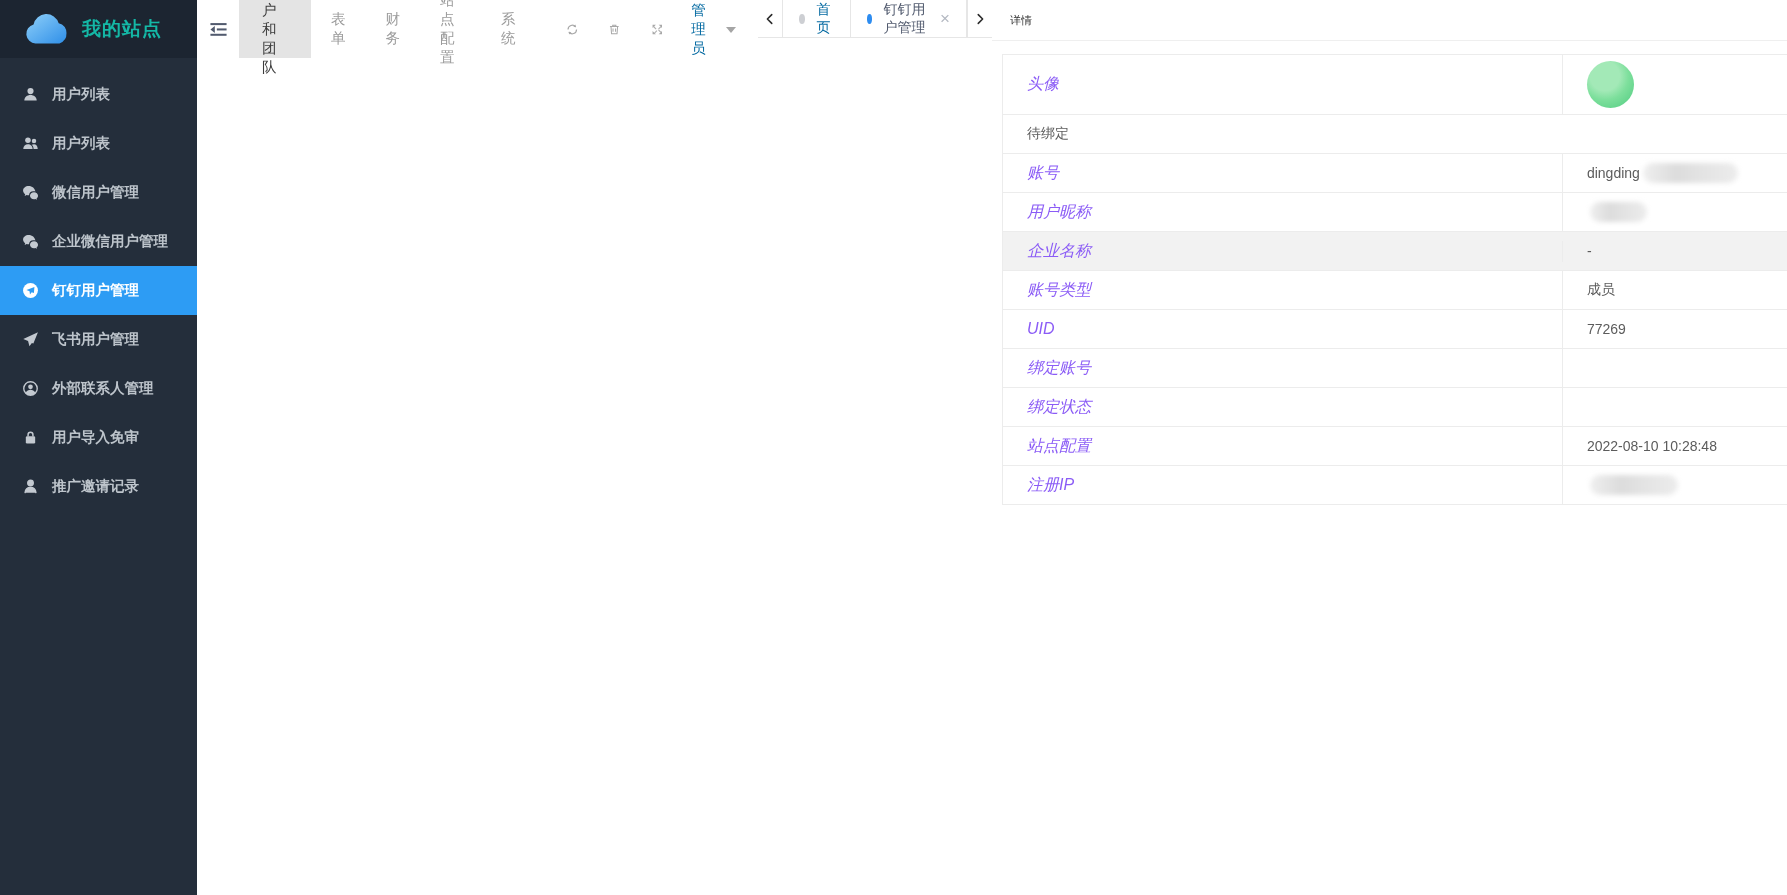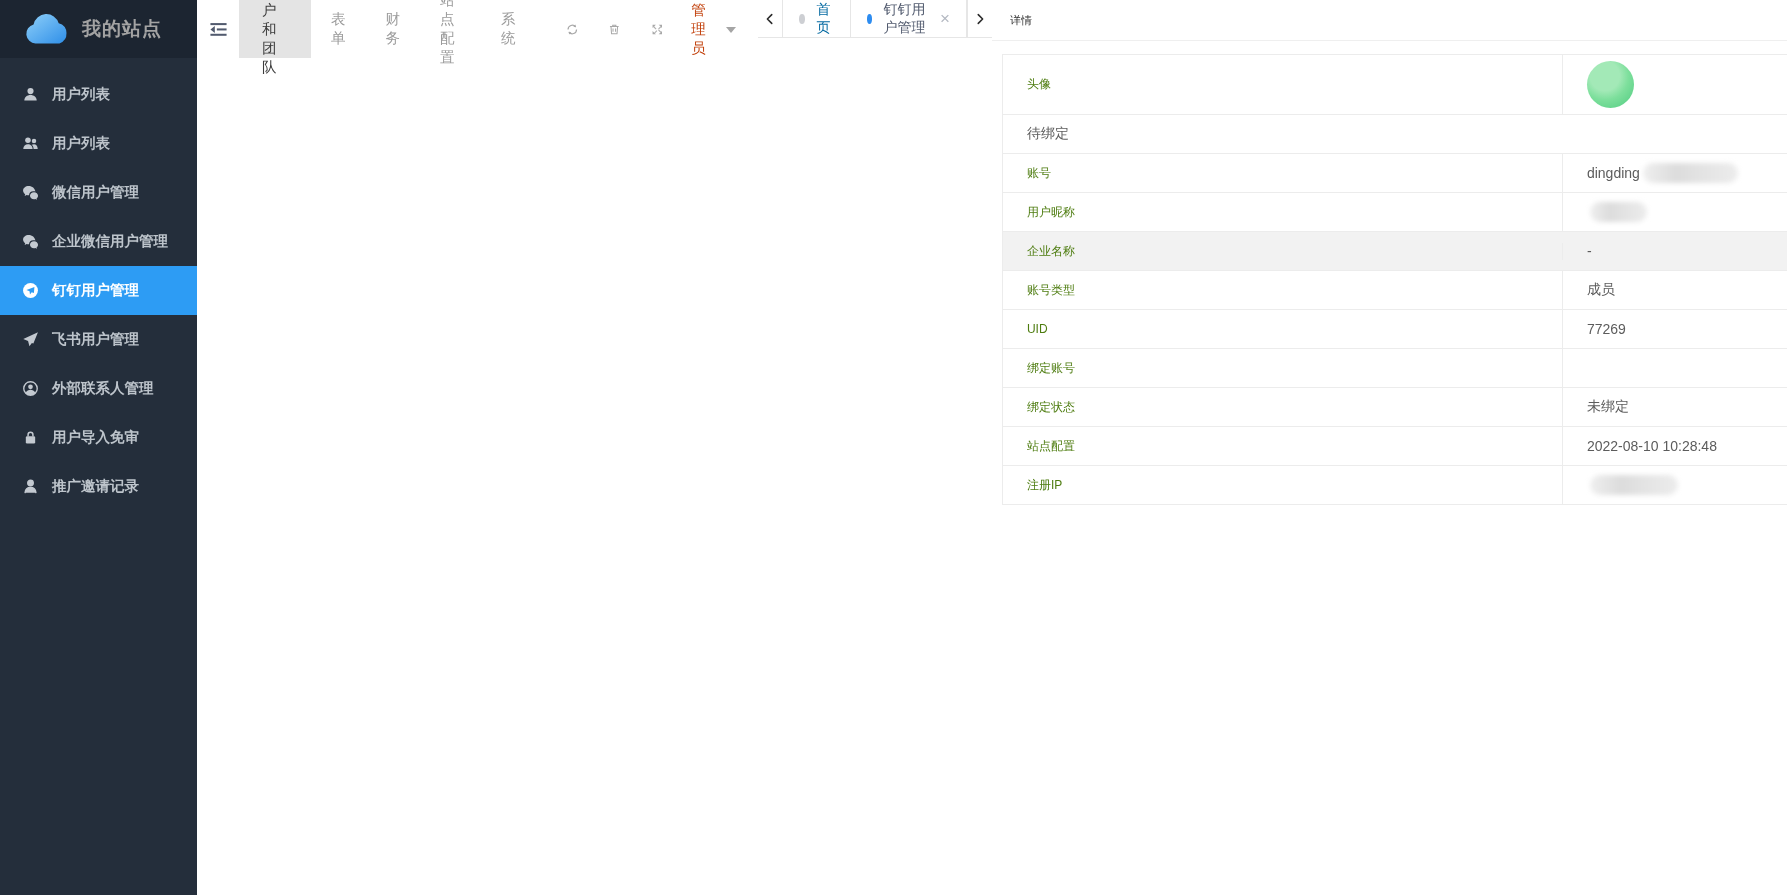--- a/index.html
+++ b/index.html
@@ -4,21 +4,21 @@
 <style>
   * { margin:0; padding:0; box-sizing:border-box; }
   html,body { width:1787px; height:895px; overflow:hidden; background:#fff;
     font-family:"Liberation Sans","DejaVu Sans",sans-serif; }
   .app { display:flex; width:1787px; height:895px; }
 
   
   .sidebar { width:197px; height:100%; background:#242e3b; flex:0 0 197px; display:flex; flex-direction:column; }
   .logo { height:58px; background:#1c2531; display:flex; align-items:center; padding-left:24px; cursor:pointer; }
   .cloud { width:46px; height:32px; display:inline-flex; }
-  .site-name { color:#a3a3a3; font-size:19px; font-weight:bold; margin-left:12px; letter-spacing:1px; }
+  .site-name { color:#14b8a6; font-size:19px; font-weight:bold; margin-left:12px; letter-spacing:1px; }
   .menu { padding-top:12px;font-weight:bold; }
   .menu-item { height:49px; display:flex; align-items:center; padding-left:21px; color:#bdc4cb; font-size:14.5px; cursor:pointer; }
   .menu-item .mi-icon { width:18px; height:18px; display:inline-flex; align-items:center; justify-content:center; margin-right:13px; color:#c3c9d0; flex:0 0 18px; }
   .menu-item .mi-icon svg { width:17px; height:17px; fill:currentColor; }
   .menu-item.active { background:#2d9cf4; color:#fff; }
   .menu-item.active .mi-icon { color:#fff; }
   .mi-icon svg .cut { fill:#242e3b; }
   .menu-item.active .mi-icon svg .cut { fill:#2d9cf4; }
 
   
@@ -27,21 +27,21 @@
   
   .topbar { height:58px; background:#fff; display:flex; align-items:stretch; flex:0 0 58px; }
   .collapse-btn { width:60px; display:flex; align-items:center; justify-content:center; color:#515a6e; cursor:pointer; }
   .collapse-btn svg { width:19px; height:19px; fill:currentColor; }
   .topnav { display:flex; align-items:stretch; }
   .topnav-item { display:flex; align-items:center; padding:0 20px; font-size:14.5px; color:#9b9b9b; cursor:pointer; }
   .topnav-item.active { background:#e4e4e4; color:#3c3c3c; padding:0 23px; }
   .topbar-tools { margin-left:auto; display:flex; align-items:center; padding-right:22px; }
   .tool-icon { width:17px; height:17px; margin-left:30px; color:#a8a8a8; cursor:pointer; display:inline-flex; }
   .tool-icon svg { width:100%; height:100%; }
-  .user-menu { display:flex; align-items:center; margin-left:28px; color:#c2410c; font-size:14.5px; cursor:pointer; }
+  .user-menu { display:flex; align-items:center; margin-left:28px; color:#0369a1; font-size:14.5px; cursor:pointer; }
   .caret { width:0; height:0; border-left:5px solid transparent; border-right:5px solid transparent; border-top:6px solid #a5a5a5; margin-left:7px; margin-top:2px; }
 
   
   .tabbar { height:38px; flex:0 0 38px; display:flex; align-items:stretch; border-bottom:1px solid #e6e6e6; background:#fff; }
   .tab-nav-btn { width:38px; display:flex; align-items:center; justify-content:center; color:#2b2b2b; cursor:pointer; }
   .tab-nav-btn.left  { border-right:1px solid #e6e6e6; }
   .tab-nav-btn.right { border-left:1px solid #e6e6e6; }
   .tab-nav-btn svg { width:14px; height:14px; stroke:#2b2b2b; fill:none; stroke-width:1.8; stroke-linecap:round; stroke-linejoin:round; }
   .page-tab { display:flex; align-items:center; padding:0 16px; border-right:1px solid #e6e6e6; font-size:14px; color:#0369a1; cursor:pointer; }
   .tab-dot { width:10px; height:10px; border-radius:50%; background:#cdcfd3; margin-right:11px; }
@@ -50,21 +50,21 @@
   .tab-close { display:none; color:#b4b9c2; font-size:17px; margin-left:12px; line-height:1; cursor:pointer; }
   .page-tab.closable .tab-close { display:inline-block; }
   .tabbar-spacer { flex:1; }
 
   
   .content { flex:1; background:#fff; overflow:hidden; }
   .content-title { height:41px; display:flex; align-items:center; padding-left:18px; font-size:11px; color:#333; border-bottom:1px solid #efefef; }
   .detail-table { margin:13px 0 0 10px; border-top:1px solid #ececec; border-left:1px solid #ececec; }
   .drow { display:flex; min-height:39px; border-bottom:1px solid #ececec; }
   .drow.hl { background:#f2f2f2;align-items:center; }
-  .dlabel { width:560px; flex:0 0 560px; border-right:1px solid #ececec; display:flex; align-items:center; padding-left:24px; font-size:12px; color:#4d7c0f; }
+  .dlabel { width:560px; flex:0 0 560px; border-right:1px solid #ececec; display:flex; align-items:center; padding-left:24px; font-size:16px; color:#8b5cf6;font-style:italic; }
   .dvalue { flex:1; display:flex; align-items:center; padding:6px 0 6px 24px; font-size:14px; color:#5c5c5c; }
   .avatar { display:none; width:47px; height:47px; border-radius:50%; flex:0 0 47px;
     background:radial-gradient(circle at 38% 32%, #a3e9b7 0 34%, #7ddf9c 55%, #58cf85 90%);
     filter:blur(0.6px); }
   .avatar.show { display:block; }
   .redact { display:none; height:20px; border-radius:10px;
     background:linear-gradient(90deg,#efefef 0%,#dcdcdc 35%,#e3e3e3 60%,#ececec 100%);
     filter:blur(2.5px); margin-left:3px; }
   .redact.show { display:inline-block; }
 </style>
@@ -338,25 +338,20 @@
             <div class="dlabel">绑定账号</div>
             <div class="dvalue">
 
               <span class="vtext"></span>
 
             </div>
           </div>
 
           <div class="drow">
             <div class="dlabel">绑定状态</div>
-            <div class="dvalue">
-
-              <span class="vtext">未绑定</span>
-
-            </div>
           </div>
 
           <div class="drow">
             <div class="dlabel">站点配置</div>
             <div class="dvalue">
 
               <span class="vtext">2022-08-10 10:28:48</span>
 
             </div>
           </div>

